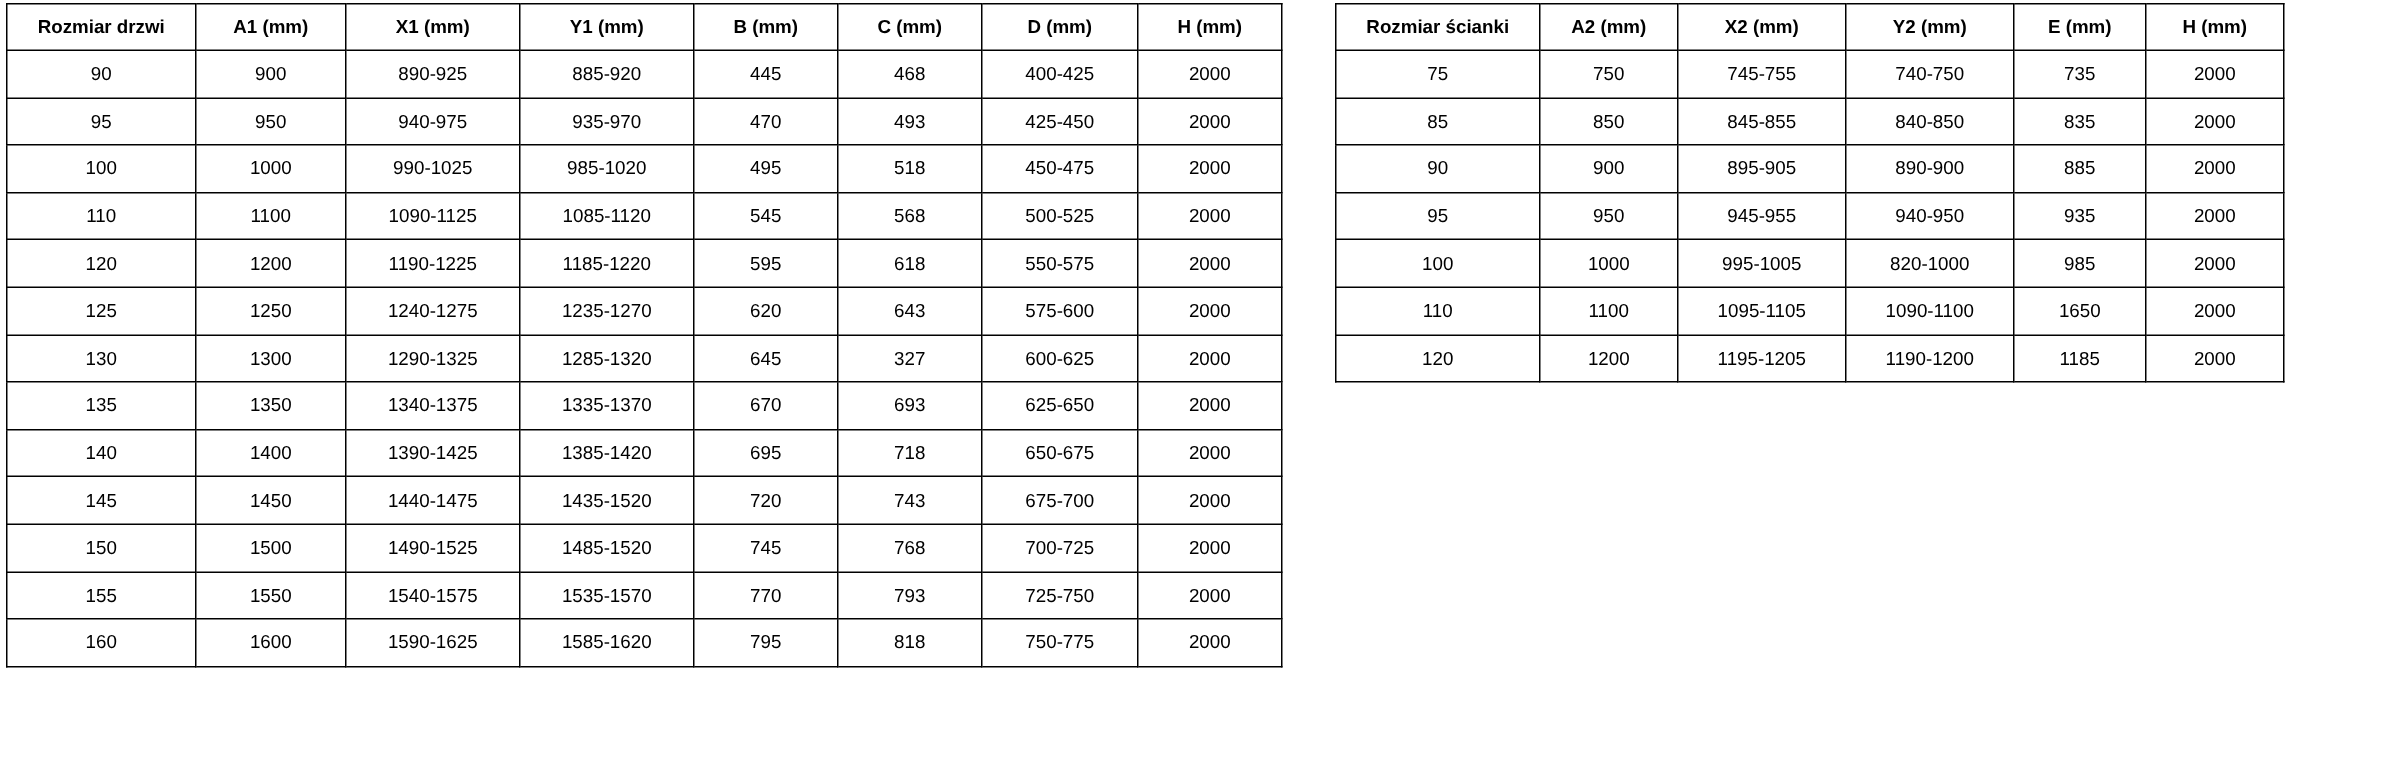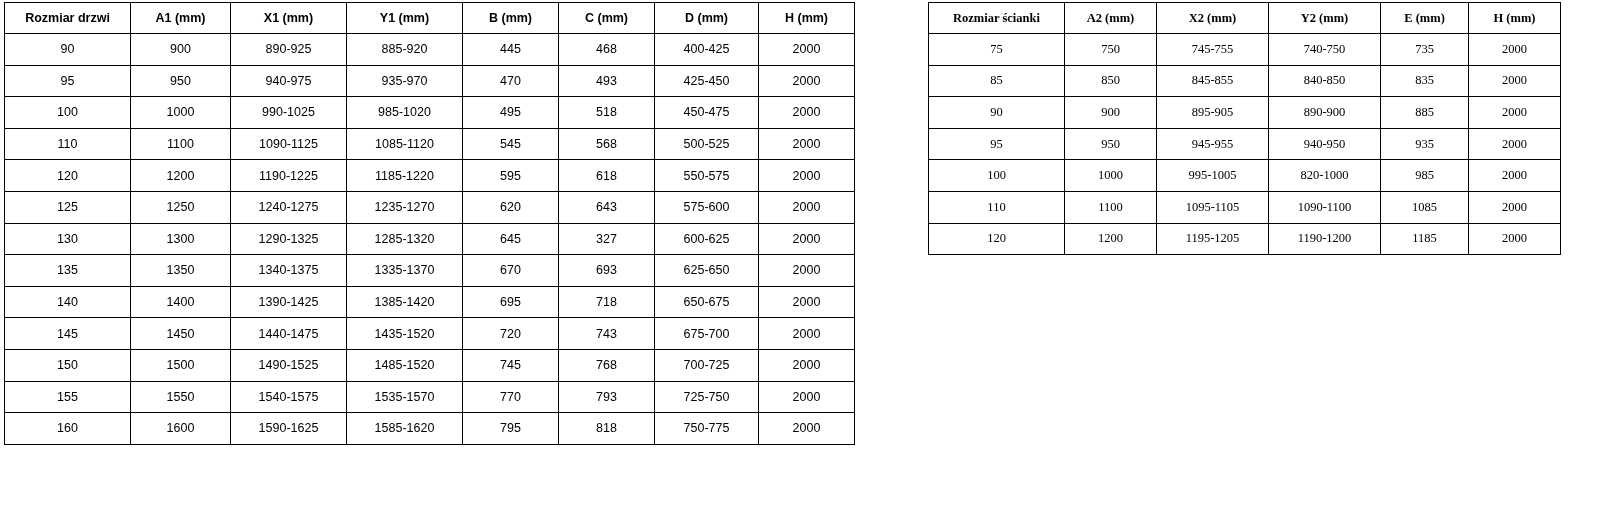--- a/index.html
+++ b/index.html
@@ -17,21 +17,21 @@
   .page {
     position: relative;
     width: 1600px;
     height: 514px;
   }
   .table-wrap {
     position: absolute;
     top: 2px;
   }
   #doors-wrap { left: 4px; }
-  #walls-wrap { left: 928px; font-family: Liberation Serif, serif; }
+  #walls-wrap { left: 890px; }
 
   table {
     border-collapse: collapse;
     table-layout: fixed;
   }
   th, td {
     border: 1px solid #000000;
     text-align: center;
     vertical-align: middle;
     font-size: 12.5px;
@@ -288,21 +288,21 @@
             <td>995-1005</td>
             <td>820-1000</td>
             <td>985</td>
             <td>2000</td>
           </tr>
           <tr>
             <td>110</td>
             <td>1100</td>
             <td>1095-1105</td>
             <td>1090-1100</td>
-            <td>1085</td>
+            <td>1650</td>
             <td>2000</td>
           </tr>
           <tr>
             <td>120</td>
             <td>1200</td>
             <td>1195-1205</td>
             <td>1190-1200</td>
             <td>1185</td>
             <td>2000</td>
           </tr>

